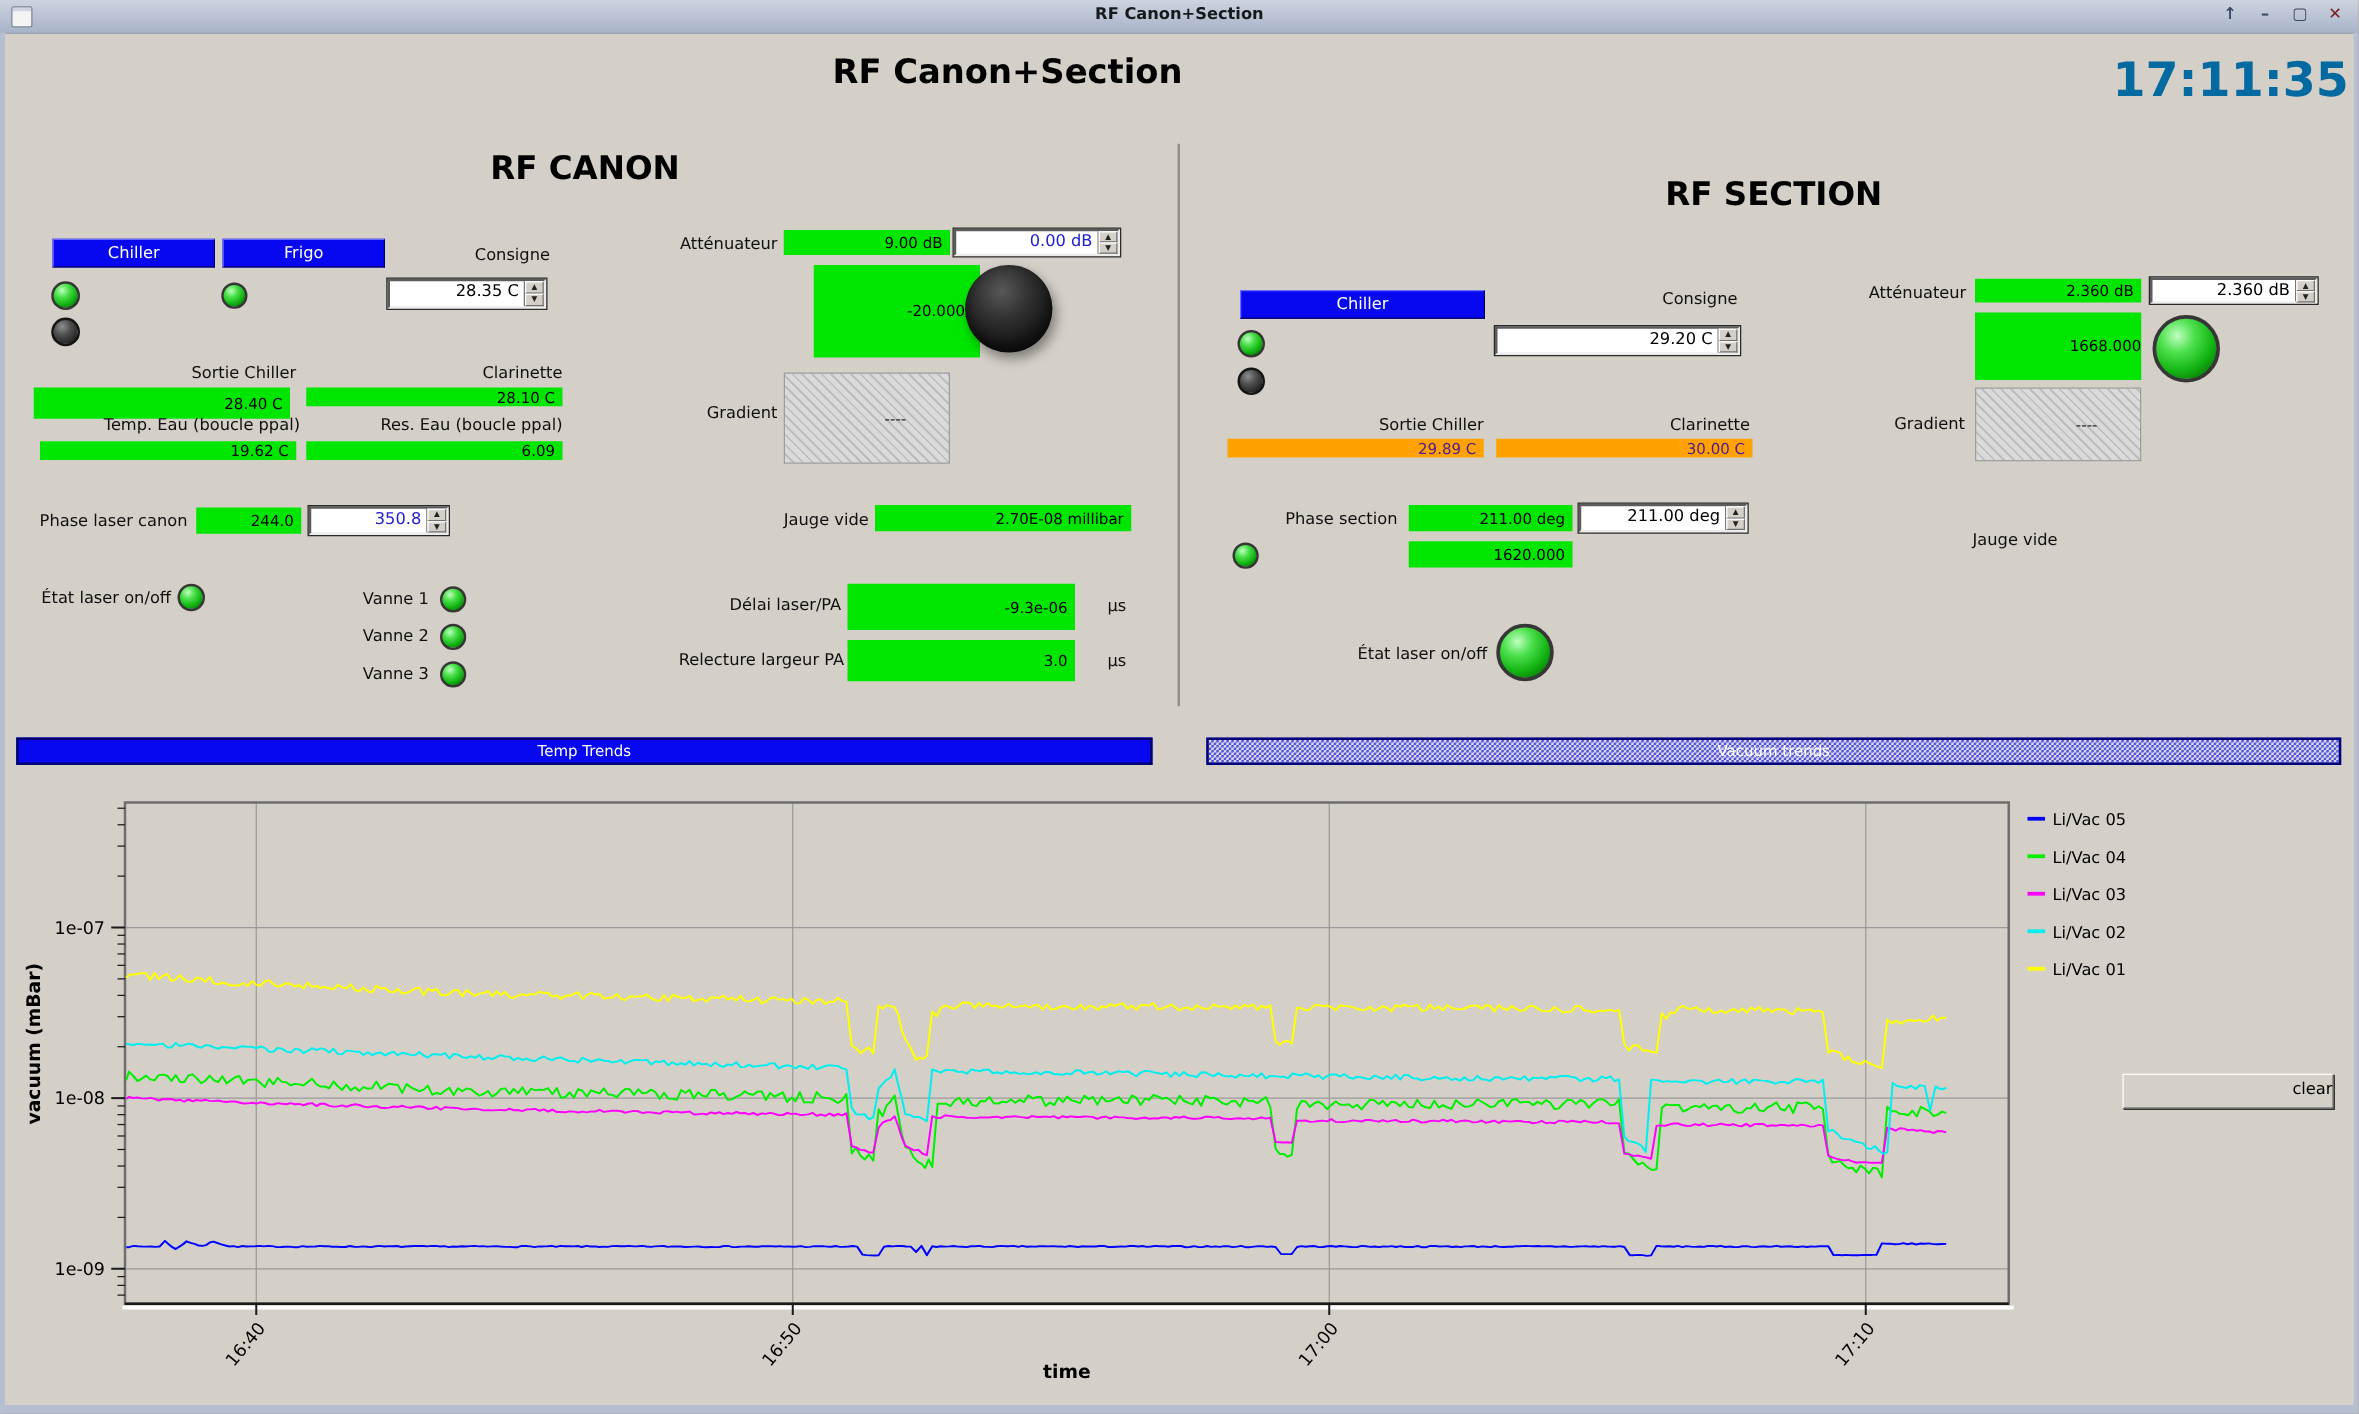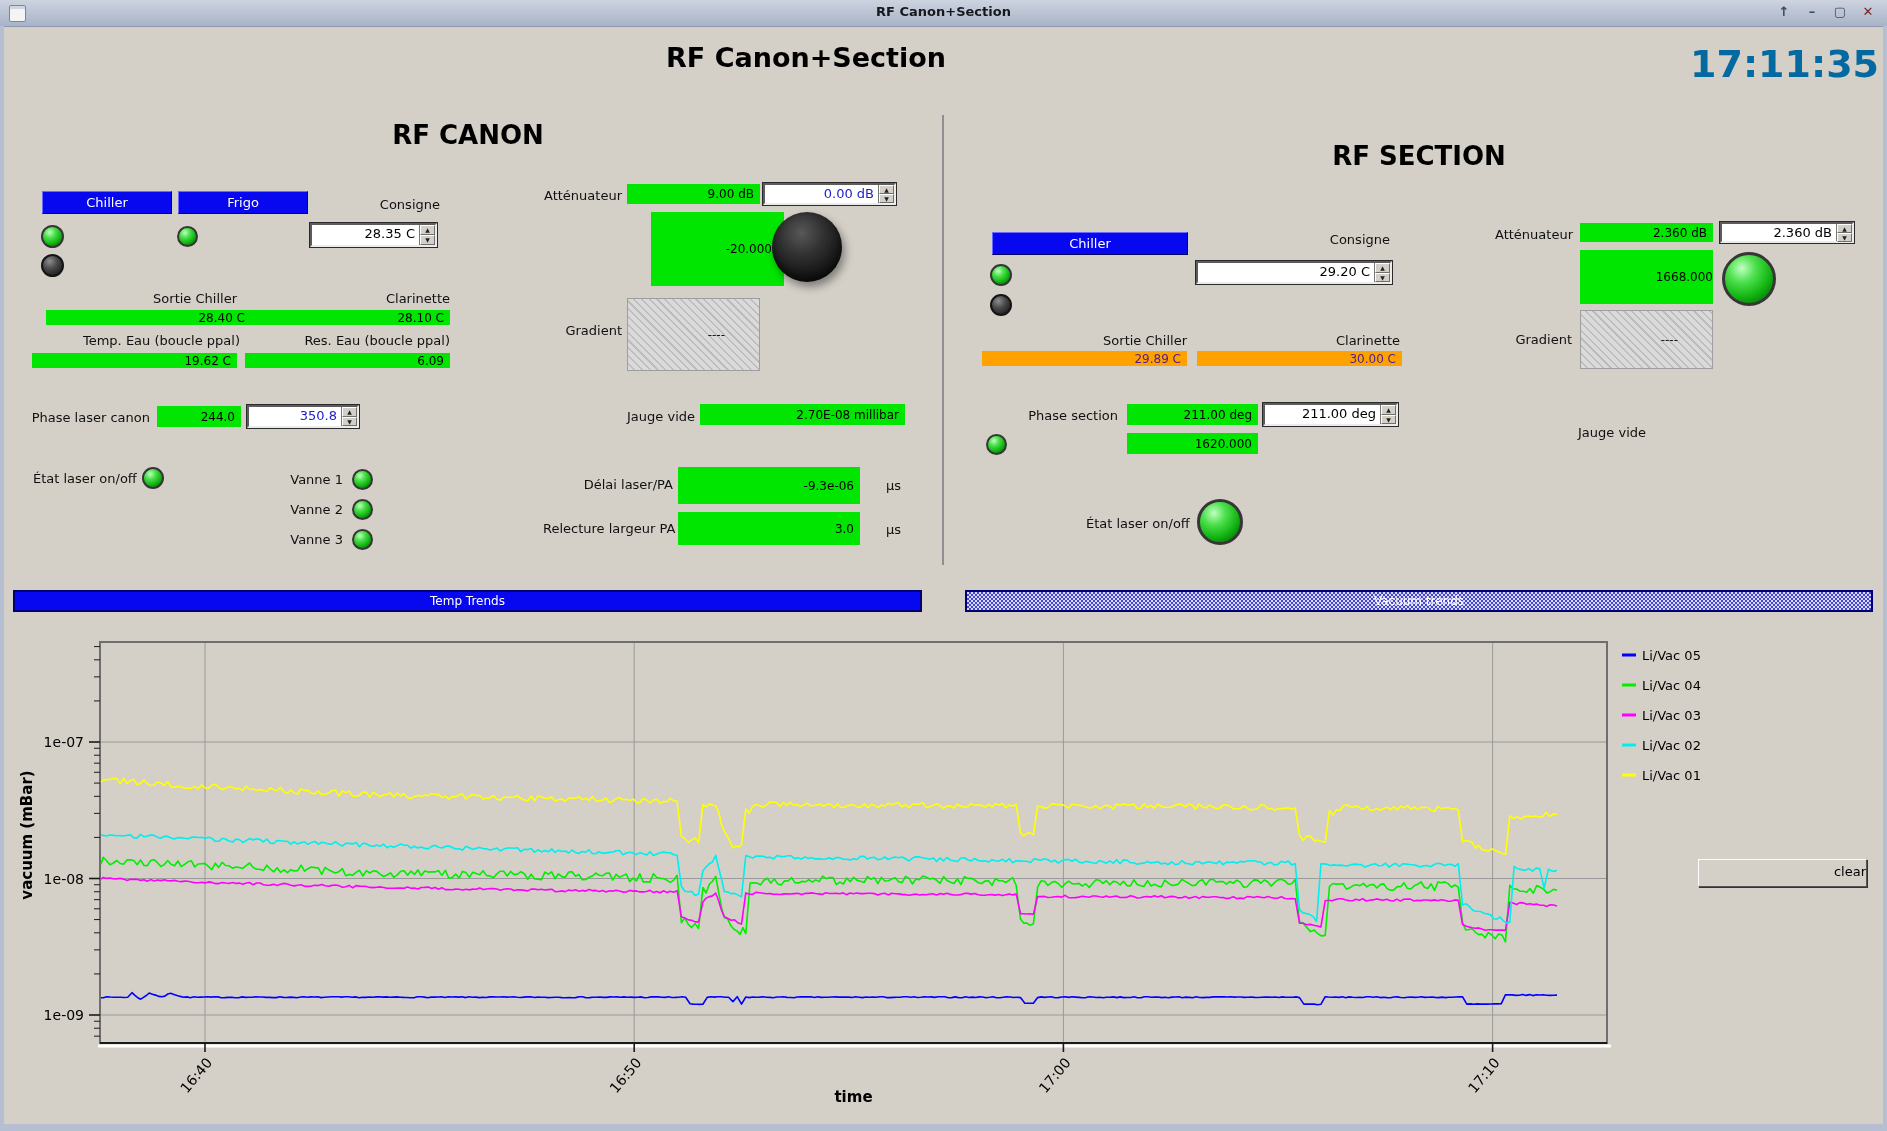--- a/index.html
+++ b/index.html
@@ -96,21 +96,21 @@
         <span class="sb">▲</span>
         <span class="sb">▼</span>
       </span>
   </div>
   <div class="led led-g" style="left:41px;top:225px;width:23px;height:23px;"></div>
   <div class="led led-k" style="left:41px;top:254px;width:23px;height:23px;"></div>
   <div class="led led-g" style="left:177px;top:226px;width:21px;height:21px;"></div>
 
   <div class="lbl r" style="left:100px;top:291px;width:137px;">Sortie Chiller</div>
   <div class="lbl r" style="left:313px;top:291px;width:137px;">Clarinette</div>
-  <div class="gf" style="left:46px;top:310px;width:205px;height:15px;">28.40 C</div>
+  <div class="gf" style="left:27px;top:310px;width:205px;height:25px;">28.40 C</div>
   <div class="gf" style="left:245px;top:310px;width:205px;height:15px;">28.10 C</div>
   <div class="lbl r" style="left:58px;top:333px;width:182px;">Temp. Eau (boucle ppal)</div>
   <div class="lbl r" style="left:268px;top:333px;width:182px;">Res. Eau (boucle ppal)</div>
   <div class="gf" style="left:32px;top:353px;width:205px;height:15px;">19.62 C</div>
   <div class="gf" style="left:245px;top:353px;width:205px;height:15px;">6.09</div>
 
   <div class="lbl r" style="left:25px;top:410px;width:125px;">Phase laser canon</div>
   <div class="gf" style="left:157px;top:406px;width:84px;height:21px;">244.0</div>
   <div class="spin" style="left:247px;top:405px;width:112px;height:23px;">
     <span class="spin-val blue">350.8</span>

